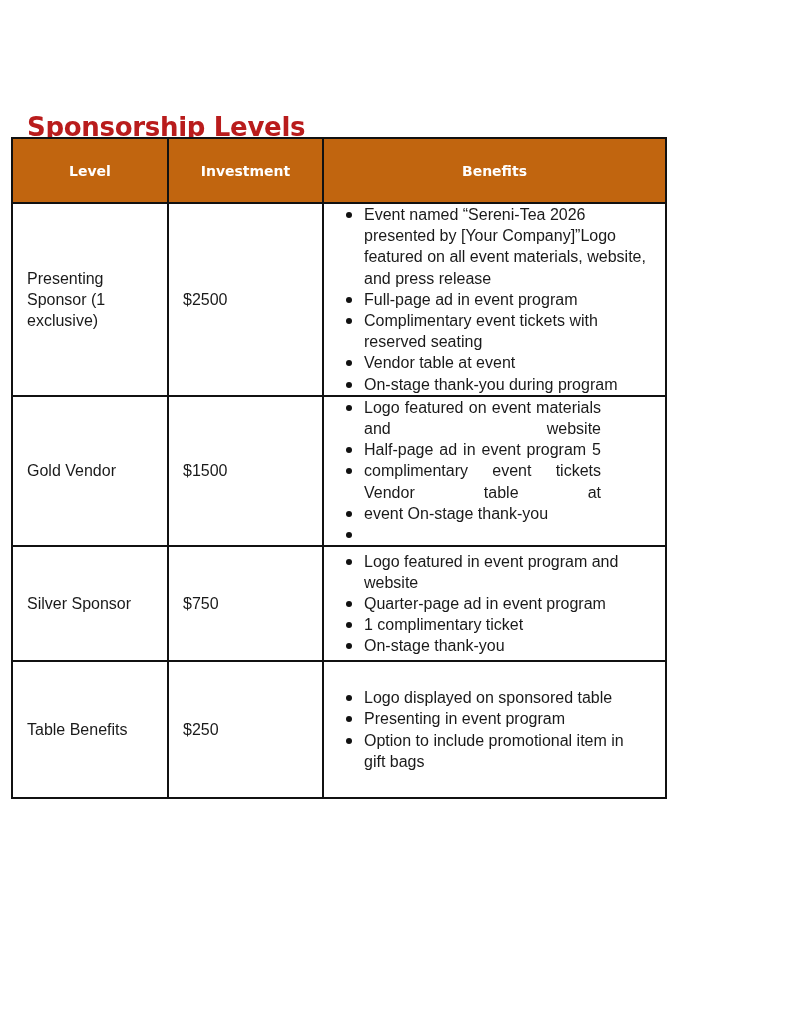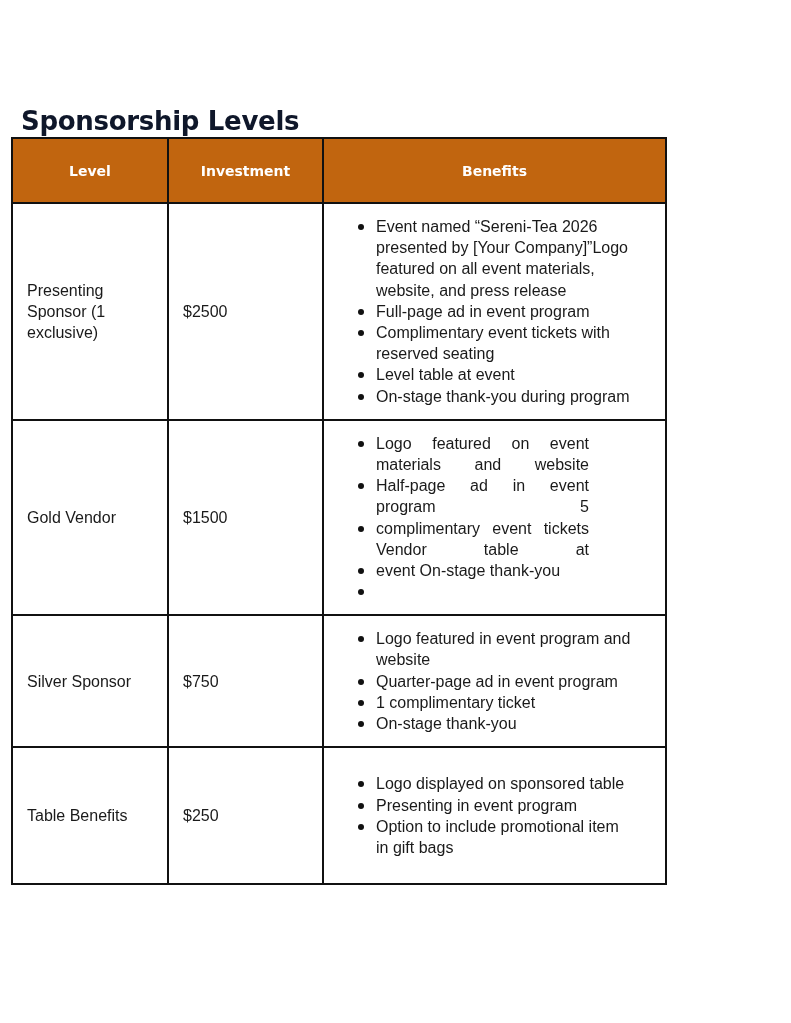--- a/index.html
+++ b/index.html
@@ -1,24 +1,24 @@
 <!DOCTYPE html>
 <html><head>
   <meta charset="utf-8">
   <style>
     html, body { margin: 0; padding: 0; background: #ffffff; }
     body { width: 791px; height: 1023px; position: relative; overflow: hidden; font-family: "Liberation Sans", sans-serif; color: #1a1a1a; }
-    .title { position: absolute; left: 11px; top: 96px; margin: 10px; font-family: "DejaVu Sans", sans-serif; font-weight: bold; font-size: 26px; color: #0f172a; letter-spacing: -0.3px; }
+    .title { position: absolute; left: 11px; top: 96px; margin: 16px; font-family: "DejaVu Sans", sans-serif; font-weight: bold; font-size: 26px; color: #b91c1c; letter-spacing: -0.3px; }
     table.sp { position: absolute; left: 11px; top: 137px; border-collapse: collapse; table-layout: fixed; width: 656px; }
     table.sp th, table.sp td { border: 2px solid #111; }
     table.sp th { background: #c1650f; color: #fff; font-family: "DejaVu Sans", sans-serif; font-weight: bold; font-size: 14px; height: 63px; padding: 0; text-align: center; }
     table.sp td.lvl, table.sp td.inv { text-align: left; vertical-align: middle; font-size: 16px; padding: 0 14px; line-height: 21px; }
     table.sp td.ben { vertical-align: middle; padding: 0 18px 0 20px; font-size: 16px; line-height: 21.2px; }
     .col1 { width: 156px; } .col2 { width: 155px; }
-    ul.bl { margin: 12px; padding: 0; list-style: none; }
+    ul.bl { margin: 0; padding: 0; list-style: none; }
     ul.bl li { position: relative; padding-left: 20px; }
     ul.bl li::before { content: ""; position: absolute; left: 2px; top: 8px; width: 6px; height: 6px; border-radius: 50%; background: #111; }
     ul.bl.justify li { text-align: justify; text-align-last: justify; }
     ul.bl.justify li.last { text-align-last: left; }
     tr.r1 { height: 179px; } tr.r2 { height: 137px; } tr.r3 { height: 115px; } tr.r4 { height: 137px; }
   </style>
 </head>
 <body>
 
 <h1 class="title">Sponsorship Levels</h1>
@@ -38,21 +38,21 @@
   </thead>
   <tbody>
     <tr class="r1">
       <td class="lvl">Presenting Sponsor (1 exclusive)</td>
       <td class="inv">$2500</td>
       <td class="ben">
         <ul class="bl">
           <li> Event named “Sereni-Tea 2026 presented by [Your Company]”Logo featured on all event materials, website, and press release</li>
           <li>Full-page ad in event program</li>
           <li>Complimentary event tickets with reserved seating</li>
-          <li>Level table at event</li>
+          <li>Vendor table at event</li>
           <li>On-stage thank-you during program</li>
         </ul>
       </td>
     </tr>
     <tr class="r2">
       <td class="lvl">Gold Vendor</td>
       <td class="inv">$1500</td>
       <td class="ben">
         <ul class="bl justify" style="padding-right:46px;">
           <li>Logo featured on event materials and website</li>

